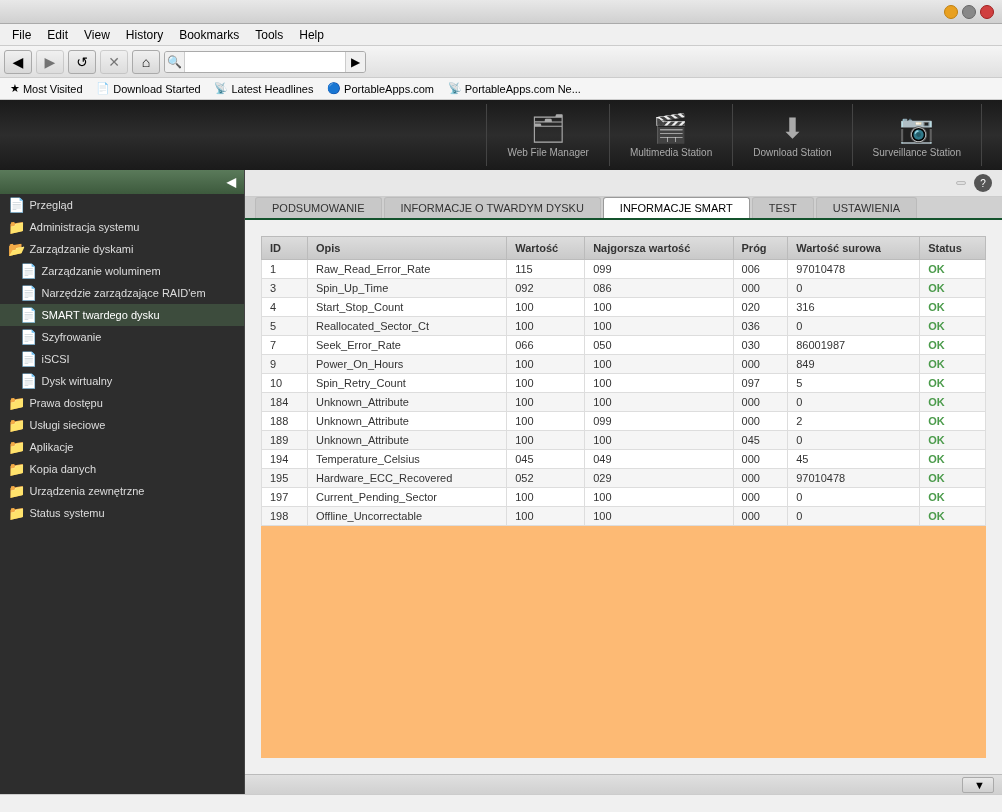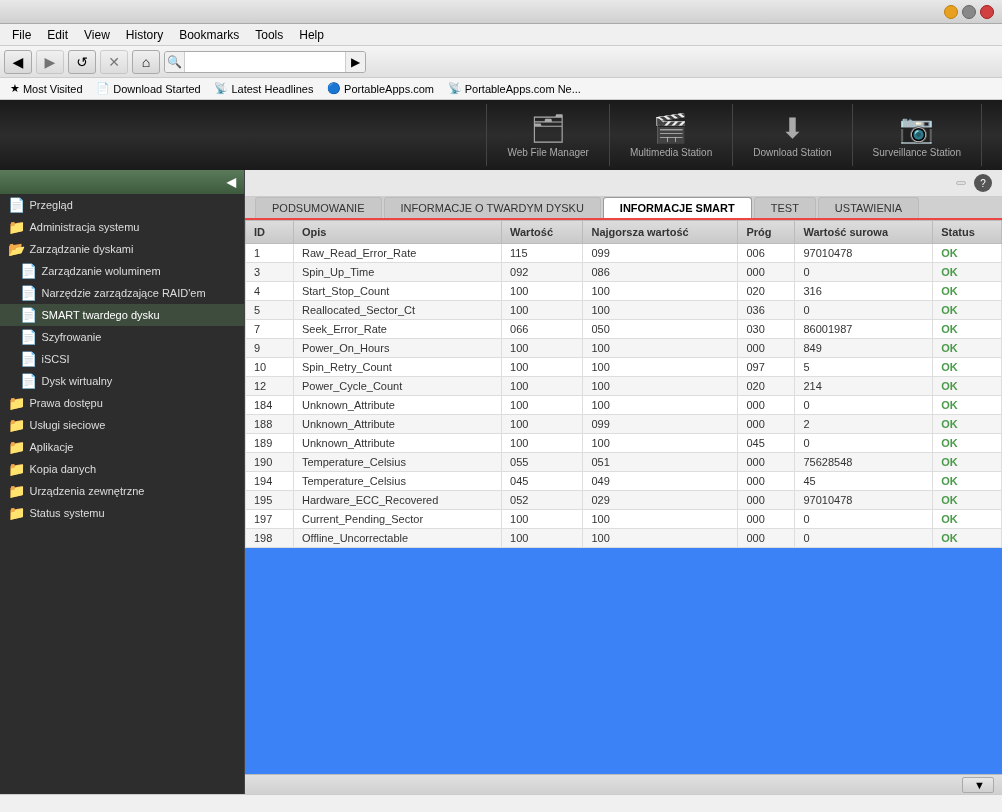--- a/index.html
+++ b/index.html
@@ -174,49 +174,49 @@
       justify-content: space-between;
       align-items: center;
       font-size: 11px;
     }
     .breadcrumb { color: #333; }
     .breadcrumb-right { display: flex; align-items: center; gap: 8px; color: #333; }
 
     
     .tabs-bar {
       background: #d0d0d0;
-      border-bottom: 2px solid #ef4444;
+      border-bottom: 2px solid #14532d;
       display: flex;
       align-items: flex-end;
       padding: 0 10px;
     }
     .tab {
       padding: 4px 16px;
       font-size: 11px;
       cursor: pointer;
       border: 1px solid #bbb;
       border-bottom: none;
       background: #c8c8c8;
       margin-right: 2px;
       color: #333;
       border-radius: 3px 3px 0 0;
     }
     .tab.active {
       background: #fff;
       border-color: #999;
       color: #000;
-      font-weight: bold;
+      font-weight: normal;
     }
 
     
     .table-container {
       flex: 1;
       overflow: auto;
-      background: #3b82f6;
-      margin: 0;
+      background: #fdba74;
+      margin: 16px;
     }
     table {
       width: 100%;
       border-collapse: collapse;
       font-size: 11px;
     }
     thead tr {
       background: linear-gradient(to bottom, #ddd, #c8c8c8);
     }
     thead th {
@@ -525,29 +525,20 @@
               <tr>
                 <td>10</td>
                 <td>Spin_Retry_Count</td>
                 <td>100</td>
                 <td>100</td>
                 <td>097</td>
                 <td>5</td>
                 <td class="status-ok">OK</td>
               </tr>
               <tr>
-                <td>12</td>
-                <td>Power_Cycle_Count</td>
-                <td>100</td>
-                <td>100</td>
-                <td>020</td>
-                <td>214</td>
-                <td class="status-ok">OK</td>
-              </tr>
-              <tr>
                 <td>184</td>
                 <td>Unknown_Attribute</td>
                 <td>100</td>
                 <td>100</td>
                 <td>000</td>
                 <td>0</td>
                 <td class="status-ok">OK</td>
               </tr>
               <tr>
                 <td>188</td>
@@ -558,29 +549,20 @@
                 <td>2</td>
                 <td class="status-ok">OK</td>
               </tr>
               <tr>
                 <td>189</td>
                 <td>Unknown_Attribute</td>
                 <td>100</td>
                 <td>100</td>
                 <td>045</td>
                 <td>0</td>
-                <td class="status-ok">OK</td>
-              </tr>
-              <tr>
-                <td>190</td>
-                <td>Temperature_Celsius</td>
-                <td>055</td>
-                <td>051</td>
-                <td>000</td>
-                <td>75628548</td>
                 <td class="status-ok">OK</td>
               </tr>
               <tr>
                 <td>194</td>
                 <td>Temperature_Celsius</td>
                 <td>045</td>
                 <td>049</td>
                 <td>000</td>
                 <td>45</td>
                 <td class="status-ok">OK</td>

